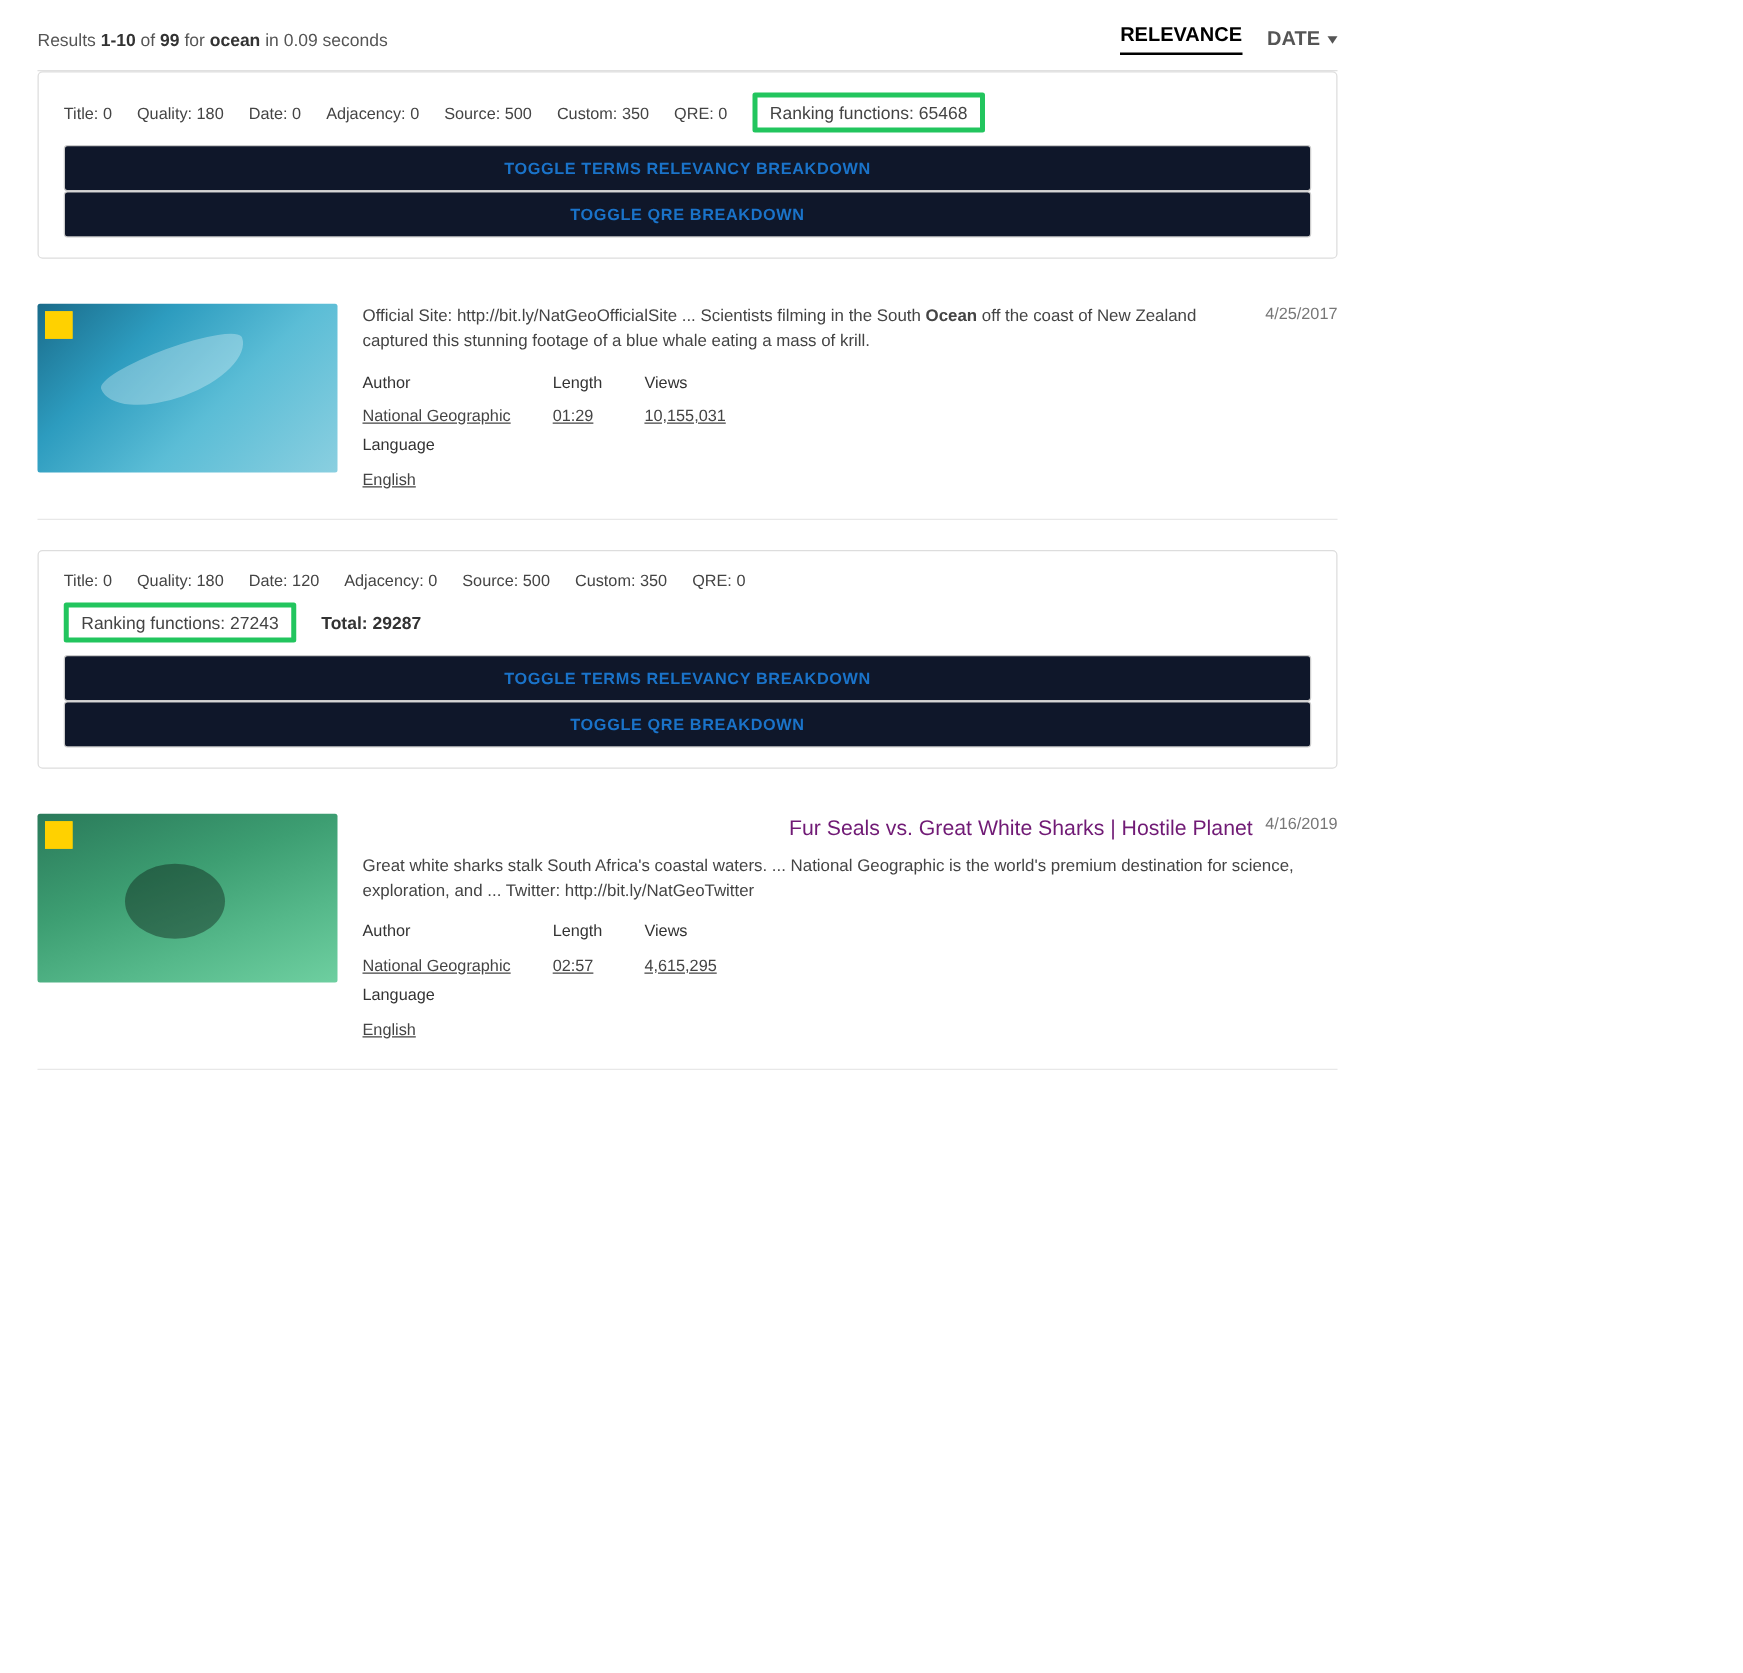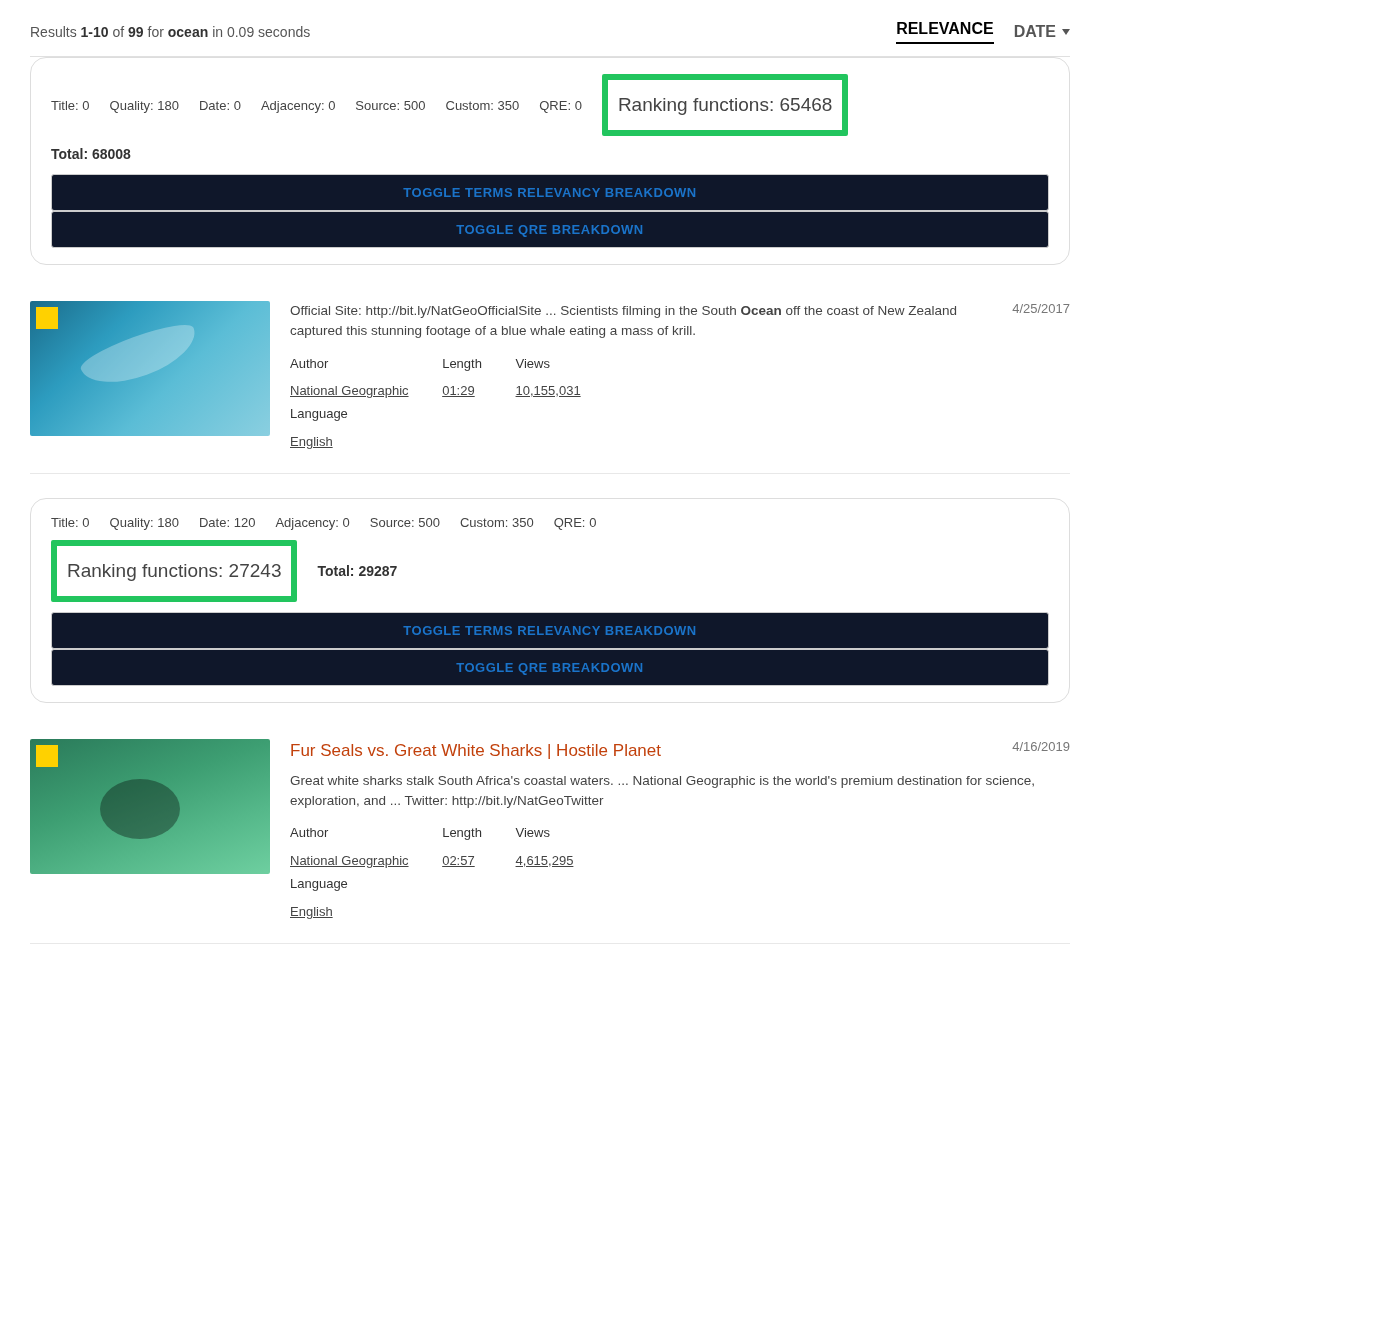--- a/index.html
+++ b/index.html
@@ -40,41 +40,41 @@
     }
     .sort-date {
       display: flex;
       align-items: center;
       gap: 4px;
     }
 
     
     .scoring-box {
       border: 1px solid #ddd;
-      border-radius: 16px;
+      border-radius: 4px;
       padding: 16px 20px;
       margin-bottom: 16px;
       background: #fff;
     }
     .scoring-row {
       display: flex;
       flex-wrap: wrap;
       gap: 20px;
       align-items: center;
       margin-bottom: 10px;
     }
     .scoring-item {
       font-size: 13px;
       color: #444;
     }
     .ranking-highlight {
-      border: 6px solid #22c55e;
-      padding: 14px 10px;
+      border: 4px solid #22c55e;
+      padding: 4px 10px;
       border-radius: 2px;
-      font-size: 19px;
+      font-size: 14px;
       color: #444;
     }
     .total-row {
       font-size: 14px;
       margin-bottom: 12px;
     }
     .toggle-btn {
       display: block;
       width: 100%;
       padding: 10px;
@@ -161,21 +161,22 @@
     }
     .result-title {
       font-size: 17px;
       color: #1a73c9;
       text-decoration: none;
       line-height: 1.4;
       display: block;
       margin-bottom: 8px;
     }
     .result-title-purple {
-      color: #c2410c;
+      color: #701a75;
+      text-align: right;
     }
     .result-desc {
       font-size: 13.5px;
       color: #444;
       line-height: 1.5;
       margin-bottom: 10px;
     }
     .result-desc strong { font-weight: bold; }
     .result-meta {
       font-size: 13px;
@@ -249,24 +250,20 @@
     </span>
     <span class="scoring-item">
       <span>QRE:</span>
       <span>0</span>
     </span>
     <span class="ranking-highlight">
       <span>Ranking functions:</span>
       <span>65468</span>
     </span>
   </div>
-  <div class="total-row">
-    <strong><span>Total:</span>
-    <span>68008</span></strong>
-  </div>
   <button class="toggle-btn">TOGGLE TERMS RELEVANCY BREAKDOWN</button>
   <button class="toggle-btn">TOGGLE QRE BREAKDOWN</button>
 </div>
 
 <div class="result-item">
   <div class="thumbnail-wrapper">
     <div class="thumbnail-img thumbnail-whale"></div>
     <div class="nat-geo-badge"></div>
   </div>
   <div class="result-content">

